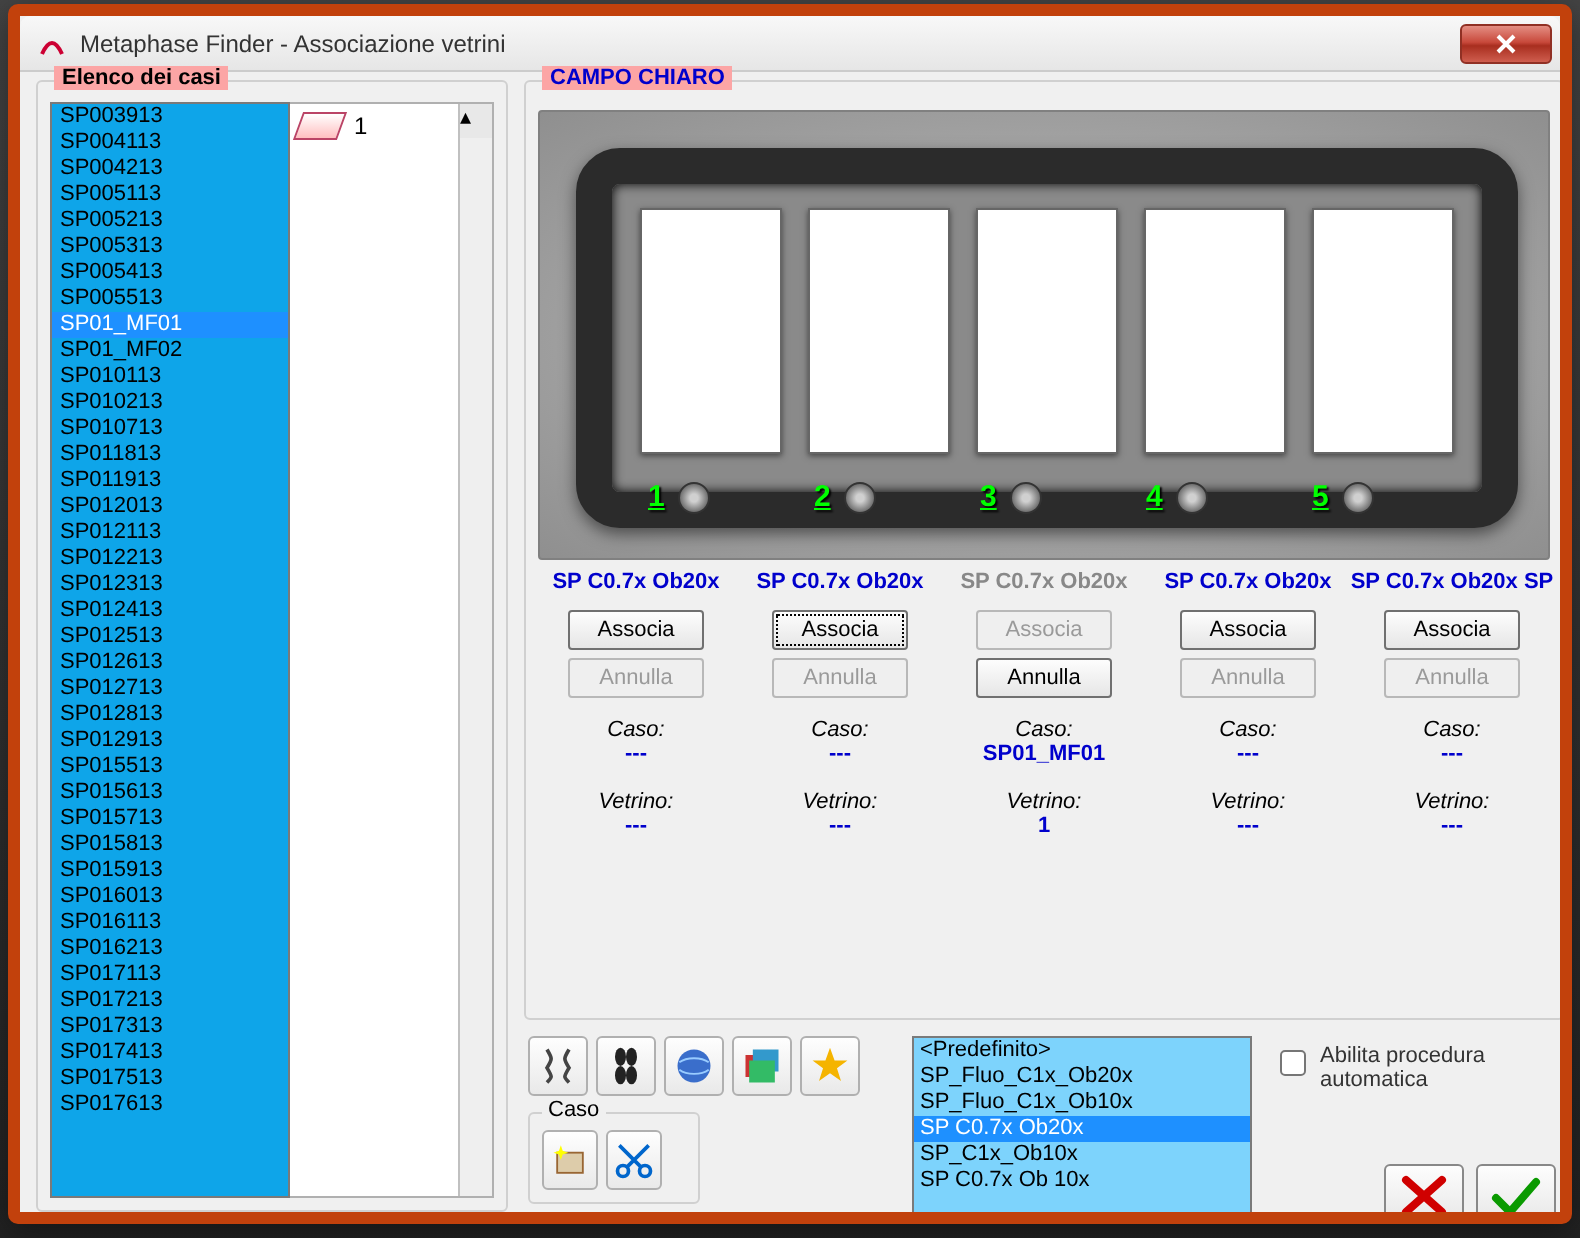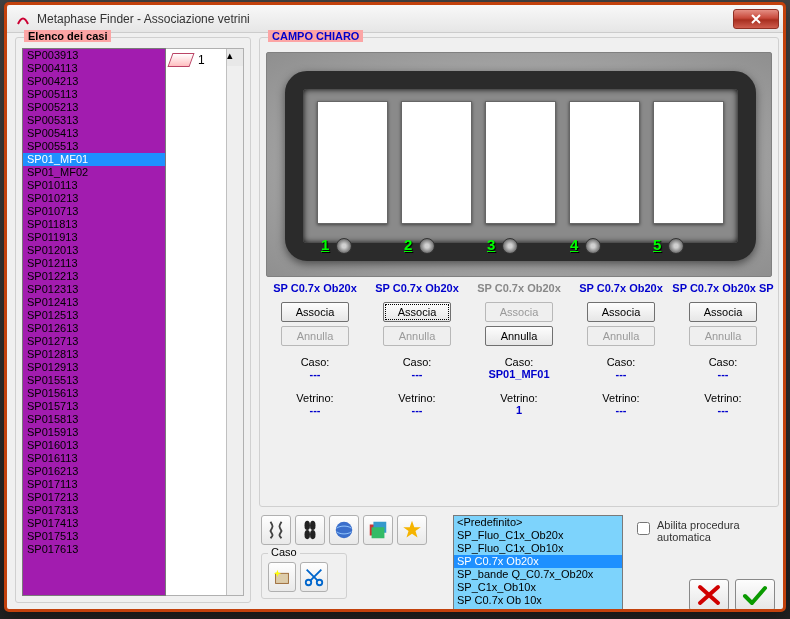--- a/index.html
+++ b/index.html
@@ -1,32 +1,32 @@
 <!DOCTYPE html>
 <html><head>
 <meta charset="utf-8">
 <style>
   * { box-sizing: border-box; }
   body { margin:0; padding:0; font-family:"Segoe UI",Tahoma,sans-serif; font-size:11px; background:linear-gradient(#444 0%,#222 100%); width:790px; height:619px; overflow:hidden; position:relative; }
-  .window { position:absolute; left:4px; top:2px; width:782px; height:610px; background:#f0f0f0; border:3px solid #c2410c; border-radius:5px; box-shadow:0 4px 16px rgba(0,0,0,.4); overflow:hidden; }
+  .window { position:absolute; left:4px; top:2px; width:782px; height:610px; background:#f0f0f0; border:6px solid #c2410c; border-radius:5px; box-shadow:0 4px 16px rgba(0,0,0,.4); overflow:hidden; }
   .titlebar { height:28px; background:linear-gradient(#f8f8f8,#e6e6e6); border-bottom:1px solid #ccc; display:flex; align-items:center; padding:0 4px 0 8px; border-radius:5px 5px 0 0; }
   .titlebar .appicon { width:16px; height:16px; margin-right:6px; }
   .titlebar .title { color:#333; font-size:12px; flex:1; }
   .titlebar .closebtn { width:46px; height:20px; border-radius:3px; background:linear-gradient(#e48e83,#c8493b 45%,#a82e1f 55%,#cf5d4e); border:1px solid #903024; color:#fff; display:flex; align-items:center; justify-content:center; font-weight:bold; cursor:pointer; }
   .client { position:absolute; left:0; top:28px; right:0; bottom:0; padding:10px; }
 
   .groupbox { border:1px solid #d0d0d0; border-radius:3px; padding:8px 6px 6px 6px; position:absolute; background:#f0f0f0; }
   .groupbox > legend, .groupbox > .legend { position:absolute; top:-8px; left:8px; background:#fca5a5; padding:0 4px; font-weight:bold; color:#000; }
 
   .gb-cases { left:8px; top:4px; width:236px; height:566px; }
   .gb-campo { left:252px; top:4px; width:520px; height:470px; }
   .bottom-strip { position:absolute; left:252px; top:480px; width:520px; height:102px; }
 
   .case-wrap { position:absolute; left:6px; top:10px; bottom:6px; right:6px; display:flex; }
-  .case-listbox { width:144px; height:100%; border:1px solid #7a7a7a; background:#a21caf; overflow-y:scroll; }
+  .case-listbox { width:120px; height:100%; border:1px solid #7a7a7a; background:#0ea5e9; overflow-y:scroll; }
   .case-listbox .item { padding:0 4px; height:13px; line-height:13px; white-space:nowrap; cursor:pointer; font-size:11px; }
   .case-listbox .item.sel { background:#1e90ff; color:#fff; }
   .rt-panel { flex:1; border:1px solid #b0b0b0; border-left:none; background:#fff; padding:4px; position:relative; }
   .eraser { width:22px; height:14px; background:linear-gradient(#fff,#ffbfc0); border:1px solid #b46; transform:skewX(-20deg); display:inline-block; margin-right:6px; }
   .rt-scroll { position:absolute; right:0; top:0; bottom:0; width:17px; background:#efefef; border-left:1px solid #c0c0c0; }
   .rt-scroll .arrow, .case-listbox::-webkit-scrollbar-button { height:17px; background:#e8e8e8; }
 
   .tray-img { width:100%; height:225px; background:radial-gradient(ellipse at center,#bfbfbf 0%, #8f8f8f 100%); border:1px solid #808080; border-radius:2px; margin-top:6px; position:relative; }
   .tray-frame { position:absolute; left:18px; right:15px; top:18px; bottom:15px; border:18px solid #2b2b2b; border-radius:22px; background:#8a8a8a; box-shadow:inset 0 0 6px #000, 0 3px 8px rgba(0,0,0,.5);}
   .tray-slots { position:absolute; left:50px; right:47px; top:48px; bottom:52px; display:flex; gap:13px; }
@@ -35,21 +35,21 @@
   .slot-nums span { flex:1; text-align:left; padding-left:8px; color:#0f0; font-weight:bold; font-size:15px; text-decoration:underline; text-shadow:1px 1px 1px #000; }
   .slot-nums .disc { width:16px; height:16px; border-radius:50%; background:radial-gradient(#d0d0d0 20%,#707070 70%); display:inline-block; vertical-align:middle; margin-left:7px; border:1px solid #333;}
 
   .cols { position:absolute; left:4px; right:4px; top:244px; display:flex; }
   .col { flex:1; text-align:center; min-width:0; }
   .col .protoname { color:#0000cc; font-weight:bold; font-size:11px; white-space:nowrap; margin-bottom:6px; }
   .col.inactive .protoname { color:#888; }
   .btn { display:inline-block; min-width:68px; height:20px; line-height:18px; border:1px solid #707070; background:linear-gradient(#fdfdfd,#e6e6e6); border-radius:2px; margin:2px 0; font-size:11px; cursor:pointer; padding:0 10px;text-align:center; }
   .btn:disabled, .btn.disabled { color:#9a9a9a; background:#efefef; border-color:#b8b8b8; cursor:default;}
   .btn.focused { outline:1px dotted #000; outline-offset:-3px; }
-  .caso-lab { margin-top:8px; color:#000; }
+  .caso-lab { margin-top:8px; color:#000;font-style:italic; }
   .caso-val { color:#0000cc; font-weight:bold; }
 
   
   .iconrow { display:flex; gap:4px; padding:2px 0 2px 2px; }
   .ico { width:30px; height:30px; border:1px solid #b0b0b0; border-radius:3px; background:linear-gradient(#fefefe,#e9e9e9); display:flex; align-items:center; justify-content:center; cursor:pointer; }
   .ico svg { width:22px; height:22px; }
   .proto-list { position:absolute; left:194px; top:2px; width:170px; height:96px; border:1px solid #7a7a7a; background:#7dd3fc; overflow:auto; }
   .proto-list .pi { padding:0 3px; height:13px; line-height:13px; font-size:11px; cursor:pointer; white-space:nowrap; }
   .proto-list .pi.sel { background:#1e90ff; color:#fff; }
   .chk-wrap { position:absolute; left:374px; top:6px; width:110px; }
@@ -225,21 +225,20 @@
               </div>
           </div>
         </div>
       </div>
 
       <div class="proto-list" id="protoList">
           <div class="pi">&lt;Predefinito&gt;</div>
           <div class="pi">SP_Fluo_C1x_Ob20x</div>
           <div class="pi">SP_Fluo_C1x_Ob10x</div>
           <div class="pi sel">SP C0.7x Ob20x</div>
-          <div class="pi">SP_bande Q_C0.7x_Ob20x</div>
           <div class="pi">SP_C1x_Ob10x</div>
           <div class="pi">SP C0.7x Ob 10x</div>
         </div>
 
       <div class="chk-wrap">
         <label>
           <input type="checkbox" style="">
           <span>Abilita procedura automatica</span>
         </label>
       </div>

